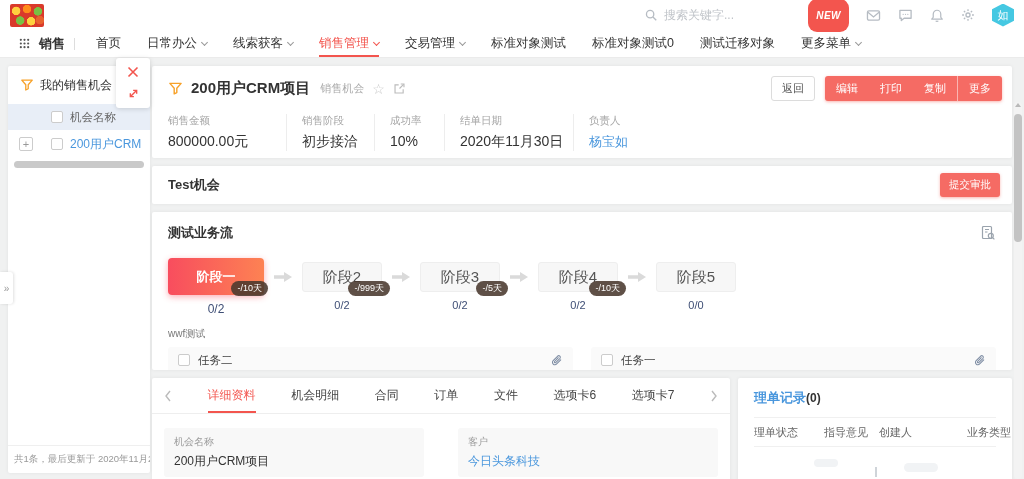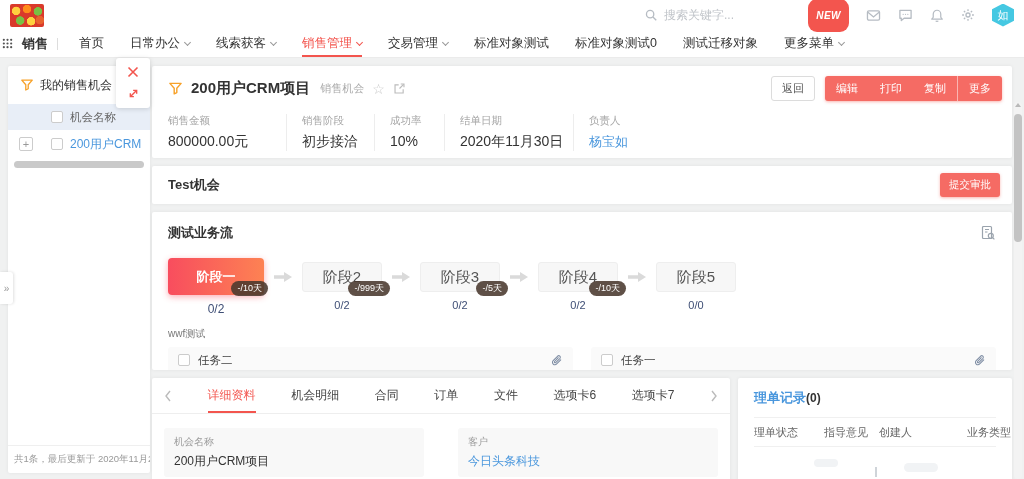--- a/index.html
+++ b/index.html
@@ -22,21 +22,21 @@
   .search{display:flex;gap:6px;margin-left:600px;}
   .search input{border:none;outline:none;font-size:12px;width:110px;color:#555;background:transparent;}
   .search input::placeholder{color:#c0c4c9;}
   .top-icons{margin-left:auto;display:flex;align-items:center;gap:17px;}
   .new-badge{background:var(--red);color:#fff;font-size:10px;font-weight:bold;font-style:italic;
     padding:11px 8px;border-radius:9px;letter-spacing:.5px;}
   .avatar{width:22px;height:23px;background:var(--cyan);color:#fff;font-size:11px;display:flex;
     align-items:center;justify-content:center;
     clip-path:polygon(50% 0,100% 25%,100% 75%,50% 100%,0 75%,0 25%);}
   
-  .navbar{height:28px;background:#fff;border-bottom:1px solid #ebebeb;display:flex;align-items:stretch;padding-left:2px;}
+  .navbar{height:28px;background:#fff;border-bottom:1px solid #ebebeb;display:flex;align-items:stretch;padding-left:19px;}
   .nav-left{display:flex;align-items:center;gap:9px;margin-right:8px;}
   .app-label{font-size:13px;font-weight:bold;color:#333;}
   .nav-vdiv{width:1px;height:12px;background:#ddd;}
   .nav-item{display:flex;align-items:center;margin:0 13px;font-size:12.5px;color:#333;cursor:pointer;
     border-bottom:2px solid transparent;border-top:2px solid transparent;white-space:nowrap;}
   .nav-item.active{color:var(--red);border-bottom-color:var(--red);}
   .caret{display:inline-block;width:5px;height:5px;border-right:1.3px solid #999;border-bottom:1.3px solid #999;
     transform:rotate(45deg);margin-left:5px;margin-top:-3px;}
   .nav-item.active .caret{border-color:var(--red);}
   

